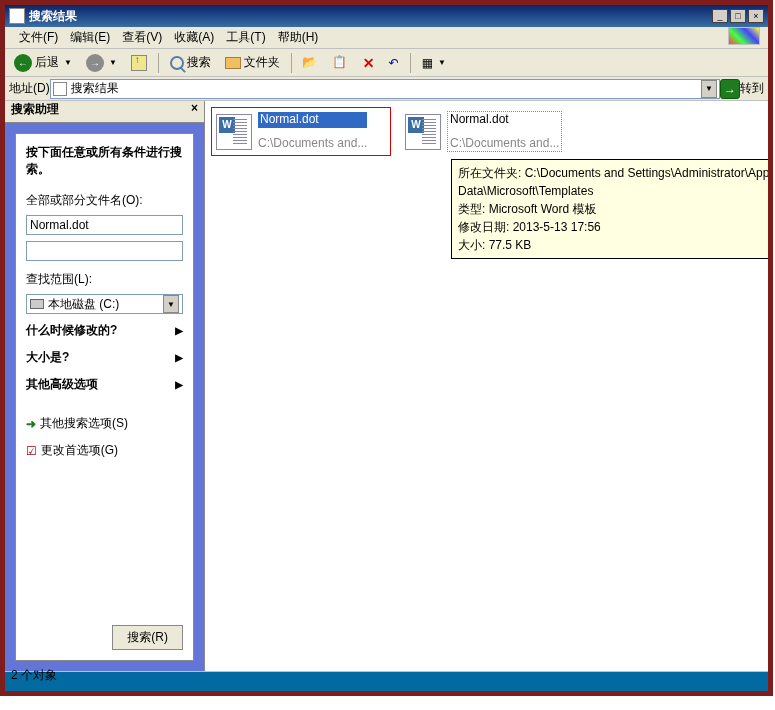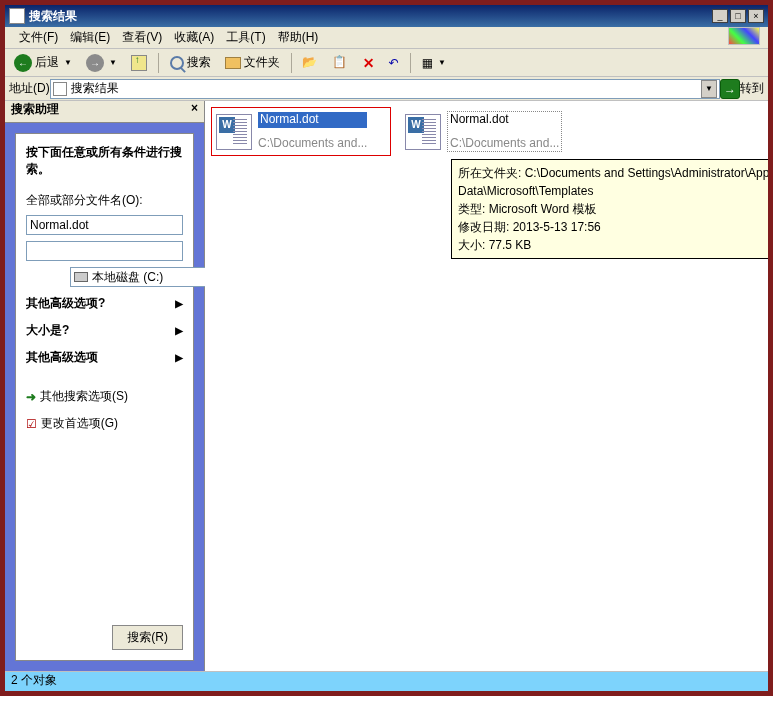--- a/index.html
+++ b/index.html
@@ -33,21 +33,21 @@
 .addr-dd { width: 16px; height: 18px; background: #d4d0c8; border: 1px solid #888; display: flex; align-items: center; justify-content: center; font-size: 8px; margin-left: auto; }
 .go-btn { width: 20px; height: 20px; background: #1e7c1e; border-radius: 3px; display: flex; align-items: center; justify-content: center; color: #fff; cursor: pointer; border: 1px solid #0a5a0a; }
 .content { flex: 1; display: flex; overflow: hidden; }
 .sidebar { width: 200px; background: #6375d6; display: flex; flex-direction: column; border-right: 1px solid #888; }
 .sidebar-header { background: #ece9d8; height: 22px; display: flex; align-items: flex-start; padding: 0 6px; border-bottom: 1px solid #888; font-weight: bold; }
 .sidebar-close { margin-left: auto; cursor: pointer; font-family: Arial; }
 .sidebar-panel { margin: 10px; background: #fff; border: 1px solid #888; padding: 10px; flex: 1; display: flex; flex-direction: column; gap: 6px; }
 .panel-title { font-weight: bold; margin-bottom: 4px; }
 .panel-label { margin-top: 4px; }
 .panel-input { width: 100%; height: 20px; border: 1px solid #7f9db9; padding: 0 3px; font-family: inherit; font-size: 12px; }
-.panel-select { width: 100%; height: 20px; border: 1px solid #7f9db9; background: #fff; display: flex; align-items: center; padding: 0 3px; margin-left: 44px; }
+.panel-select { width: 100%; height: 20px; border: 1px solid #7f9db9; background: #fff; display: flex; align-items: center; padding: 0 3px; }
 .disk-ico { width: 14px; height: 10px; background: #ccc; border: 1px solid #666; margin-right: 4px; }
 .panel-row { display: flex; align-items: center; justify-content: space-between; cursor: pointer; padding: 2px 0; }
 .panel-row-bold { font-weight: bold; }
 .arrow-r { font-size: 10px; }
 .panel-link { display: flex; align-items: center; gap: 4px; cursor: pointer; padding: 2px 0; }
 .green-arrow { color: #1e7c1e; font-weight: bold; }
 .red-check { color: #a00; }
 .search-btn { align-self: flex-end; padding: 3px 14px; background: #ece9d8; border: 1px solid #888; cursor: pointer; font-family: inherit; font-size: 12px; margin-top: auto; }
 .results { flex: 1; background: #fff; position: relative; padding: 6px; }
 .result-row { display: flex; gap: 10px; }
@@ -55,21 +55,21 @@
 .result-item.selected { border: 1px solid #d00; }
 .word-icon { width: 36px; height: 36px; background: #fff; border: 1px solid #88a; position: relative; }
 .word-icon::before { content: "W"; position: absolute; top: 2px; left: 2px; width: 16px; height: 16px; background: #3a6ea5; color: #fff; font-weight: bold; display: flex; align-items: center; justify-content: center; font-size: 10px; }
 .word-icon::after { content: ""; position: absolute; top: 4px; right: 4px; width: 14px; height: 26px; background: repeating-linear-gradient(to bottom,#88a 0,#88a 1px,transparent 1px,transparent 3px); }
 .result-text { display: flex; flex-direction: column; line-height: 1.3; }
 .result-name { color: #000; }
 .result-item.selected .result-name { background: #316ac5; color: #fff; padding: 0 2px; }
 .result-path { color: #888; margin-top: 8px; }
 .result-item:not(.selected) .result-text { border: 1px dotted #888; padding: 0 2px; }
 .tooltip { position: absolute; left: 246px; top: 58px; background: #ffffe1; border: 1px solid #000; padding: 4px 6px; line-height: 1.5; font-size: 12px; width: 400px; }
-.statusbar { height: 20px; background: #7dd3fc; border-top: 1px solid #c0c0c0; display: flex; align-items: flex-start; padding: 0 6px; }
+.statusbar { height: 20px; background: #0369a1; border-top: 1px solid #c0c0c0; display: flex; align-items: flex-end; padding: 7px 6px; }
 .watermark { position: absolute; right: 10px; bottom: 20px; color: #e0e0e0; font-size: 16px; font-style: italic; pointer-events: none; display:flex; align-items:center; gap:6px; }
 .watermark-icon { width: 30px; height: 24px; border: 2px solid #e0e0e0; position: relative; }
 .watermark-icon::before { content:""; position:absolute; top:-8px; left:8px; width:12px; height:10px; border:2px solid #e0e0e0; border-bottom:none; }
 </style>
 </head>
 <body>
 
 <div class="window">
   <div class="titlebar">
     <div class="titlebar-icon"></div>
@@ -151,28 +151,29 @@
         <span class="sidebar-close">×</span>
       </div>
       <div class="sidebar-panel">
         <div class="panel-title">按下面任意或所有条件进行搜索。</div>
 
         <div class="panel-label">全部或部分文件名(O):</div>
         <input class="panel-input" value="Normal.dot" style="">
 
         <input class="panel-input" value="" style="">
 
+        <div class="panel-label">查找范围(L):</div>
         <div class="panel-select">
           <div class="disk-ico"></div>
           <span>本地磁盘 (C:)</span>
           <div class="addr-dd" style="margin-left:auto">▼</div>
         </div>
 
         <div class="panel-row panel-row-bold">
-          <span>其他高级选项?</span>
+          <span>什么时候修改的?</span>
           <span class="arrow-r">▶</span>
         </div>
         <div class="panel-row panel-row-bold">
           <span>大小是?</span>
           <span class="arrow-r">▶</span>
         </div>
         <div class="panel-row panel-row-bold">
           <span>其他高级选项</span>
           <span class="arrow-r">▶</span>
         </div>

